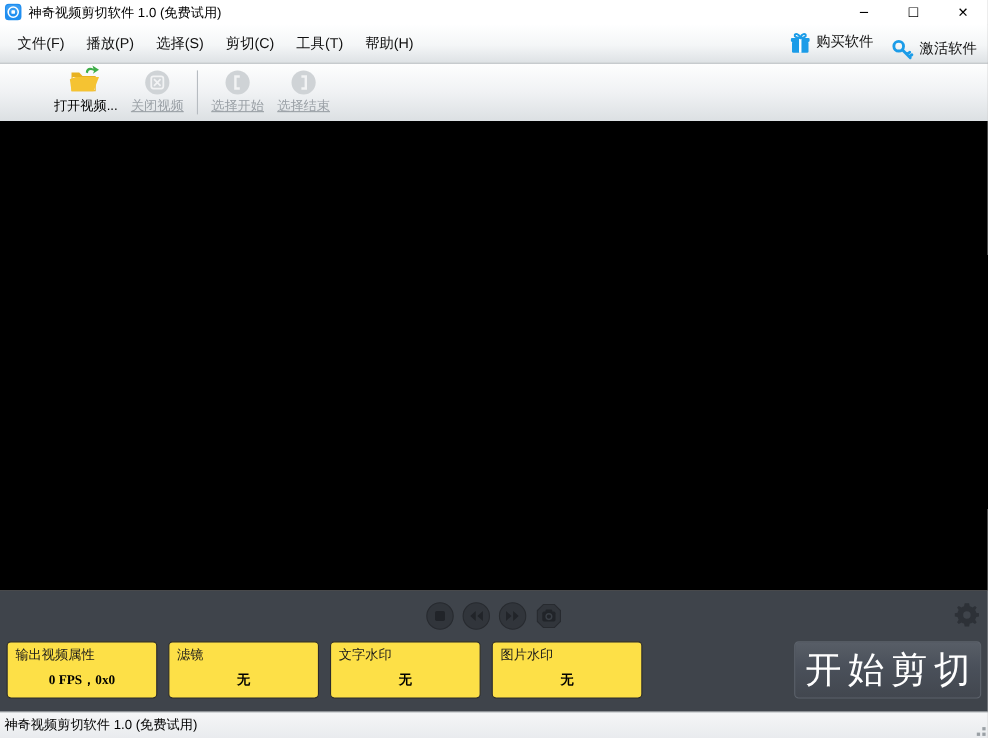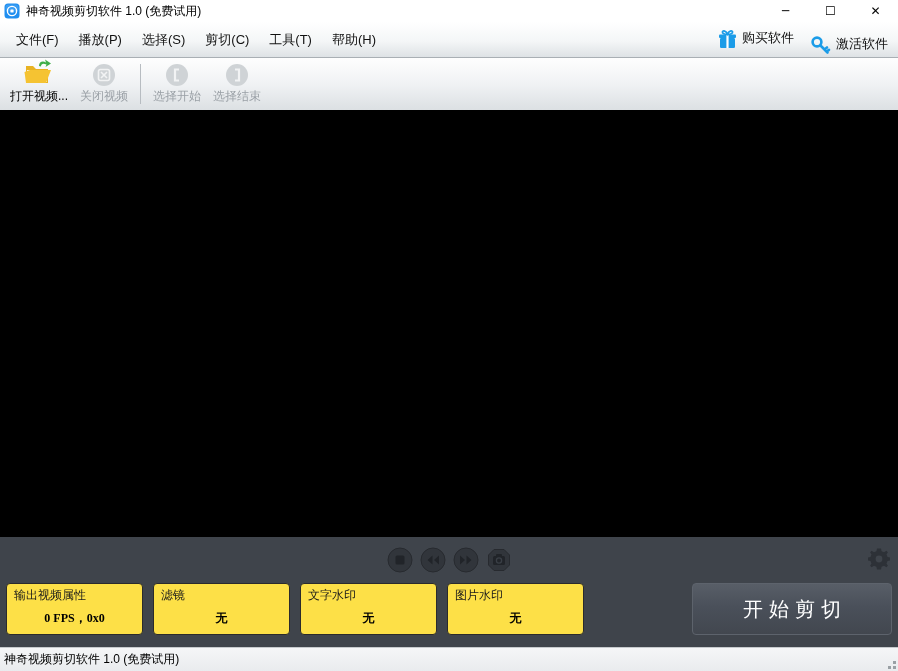--- a/index.html
+++ b/index.html
@@ -42,22 +42,22 @@
   .toolbar {
     height: 52px; flex: 0 0 auto;
     background: linear-gradient(#fefefe 0%, #f0f2f4 50%, #dce0e3 100%);
     display: flex; align-items: stretch; padding: 2px 4px 2px 4px;
   }
   .tool-btn {
     display: flex; flex-direction: column; align-items: center; justify-content: flex-end;
     padding: 2px 6px 3px 6px; font-size: 12px; white-space: nowrap; border-radius: 3px;
   }
   .tool-btn .t-icon { height: 30px; display: flex; align-items: center; justify-content: center; margin-bottom: 1px; }
-  .tool-btn.enabled { color: #000; }
-  .tool-btn.disabled { color: #9aa0a6; }
+  .tool-btn.enabled { color: #000; margin-left: 39px; }
+  .tool-btn.disabled { color: #9aa0a6; text-decoration: underline; }
   .tool-sep { width: 1px; background: #b7bcc1; margin: 4px 6px; }
 
   
   .video-area { flex: 1 1 auto; background: #000; }
 
   
   .dark-region { height: 110px; flex: 0 0 auto; background: #3f444b; display: flex; flex-direction: column; }
   .transport-row { height: 46px; position: relative; display: flex; align-items: center; justify-content: center; gap: 7px; }
   .transport-btn { width: 26px; height: 26px; display: block; }
   .gear-wrap { position: absolute; right: 7px; top: 10px; width: 24px; height: 24px; }
@@ -65,24 +65,24 @@
   .panel-row { display: flex; align-items: flex-start; padding: 0 6px; gap: 10px; }
   .info-panel {
     width: 137px; height: 52px; background: #fde047;
     border: 1px solid #2b2b2b; border-radius: 4px;
     padding: 3px 7px; overflow: hidden;
   }
   .info-panel .p-label { font-family: "Liberation Serif", serif; font-size: 12px; color: #1a1a1a; }
   .info-panel .p-value { text-align: center; font-weight: bold; font-size: 12px; color: #000; margin-top: 6px; font-family: "Liberation Serif", serif; }
 
   .start-btn {
-    margin-left: auto; width: 200px; height: 52px;
+    margin-left: auto; width: 170px; height: 52px;
     background: linear-gradient(#585e67 0%, #4a505a 45%, #42474f 100%);
     border: 1px solid #5d636c; border-radius: 4px;
-    color: #ffffff; font-size: 20px; letter-spacing: 6px;
+    color: #ffffff; font-size: 33px; letter-spacing: 6px;
     font-family: Liberation Sans, sans-serif;
     display: flex; align-items: center; justify-content: center;
     text-indent: 6px; cursor: pointer;
   }
 
   
   .statusbar {
     height: 24px; flex: 0 0 auto;
     background: linear-gradient(#f5f6f7 0%, #e9ebee 100%);
     border-top: 1px solid #c6cacd;

